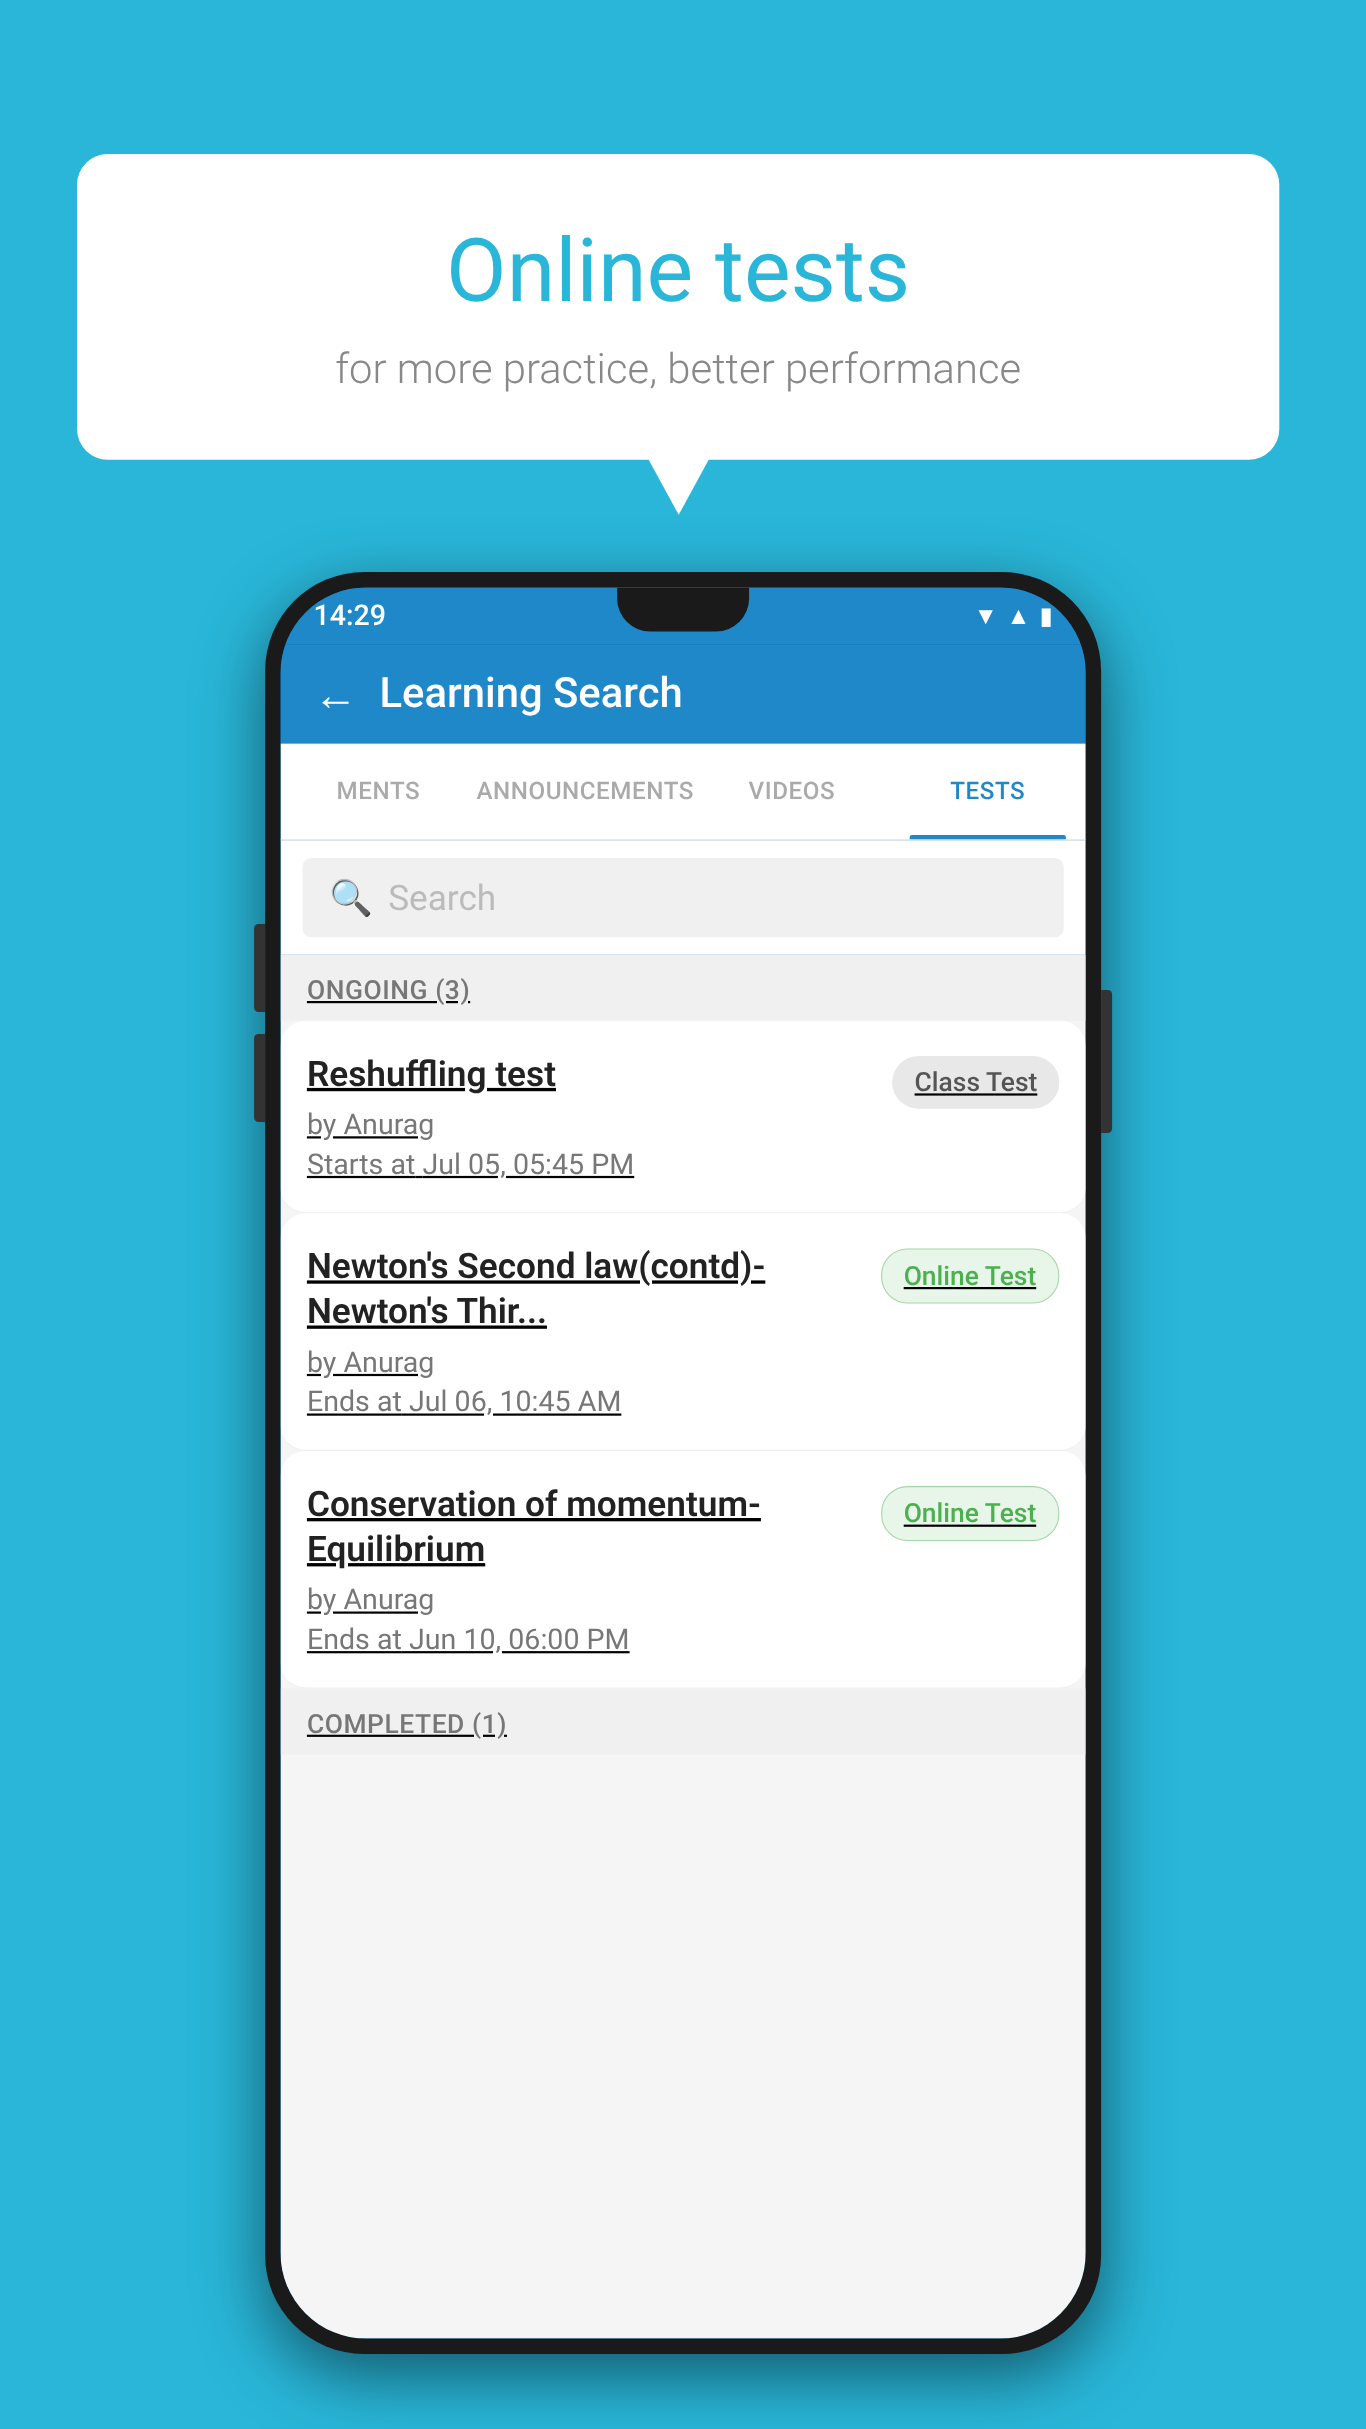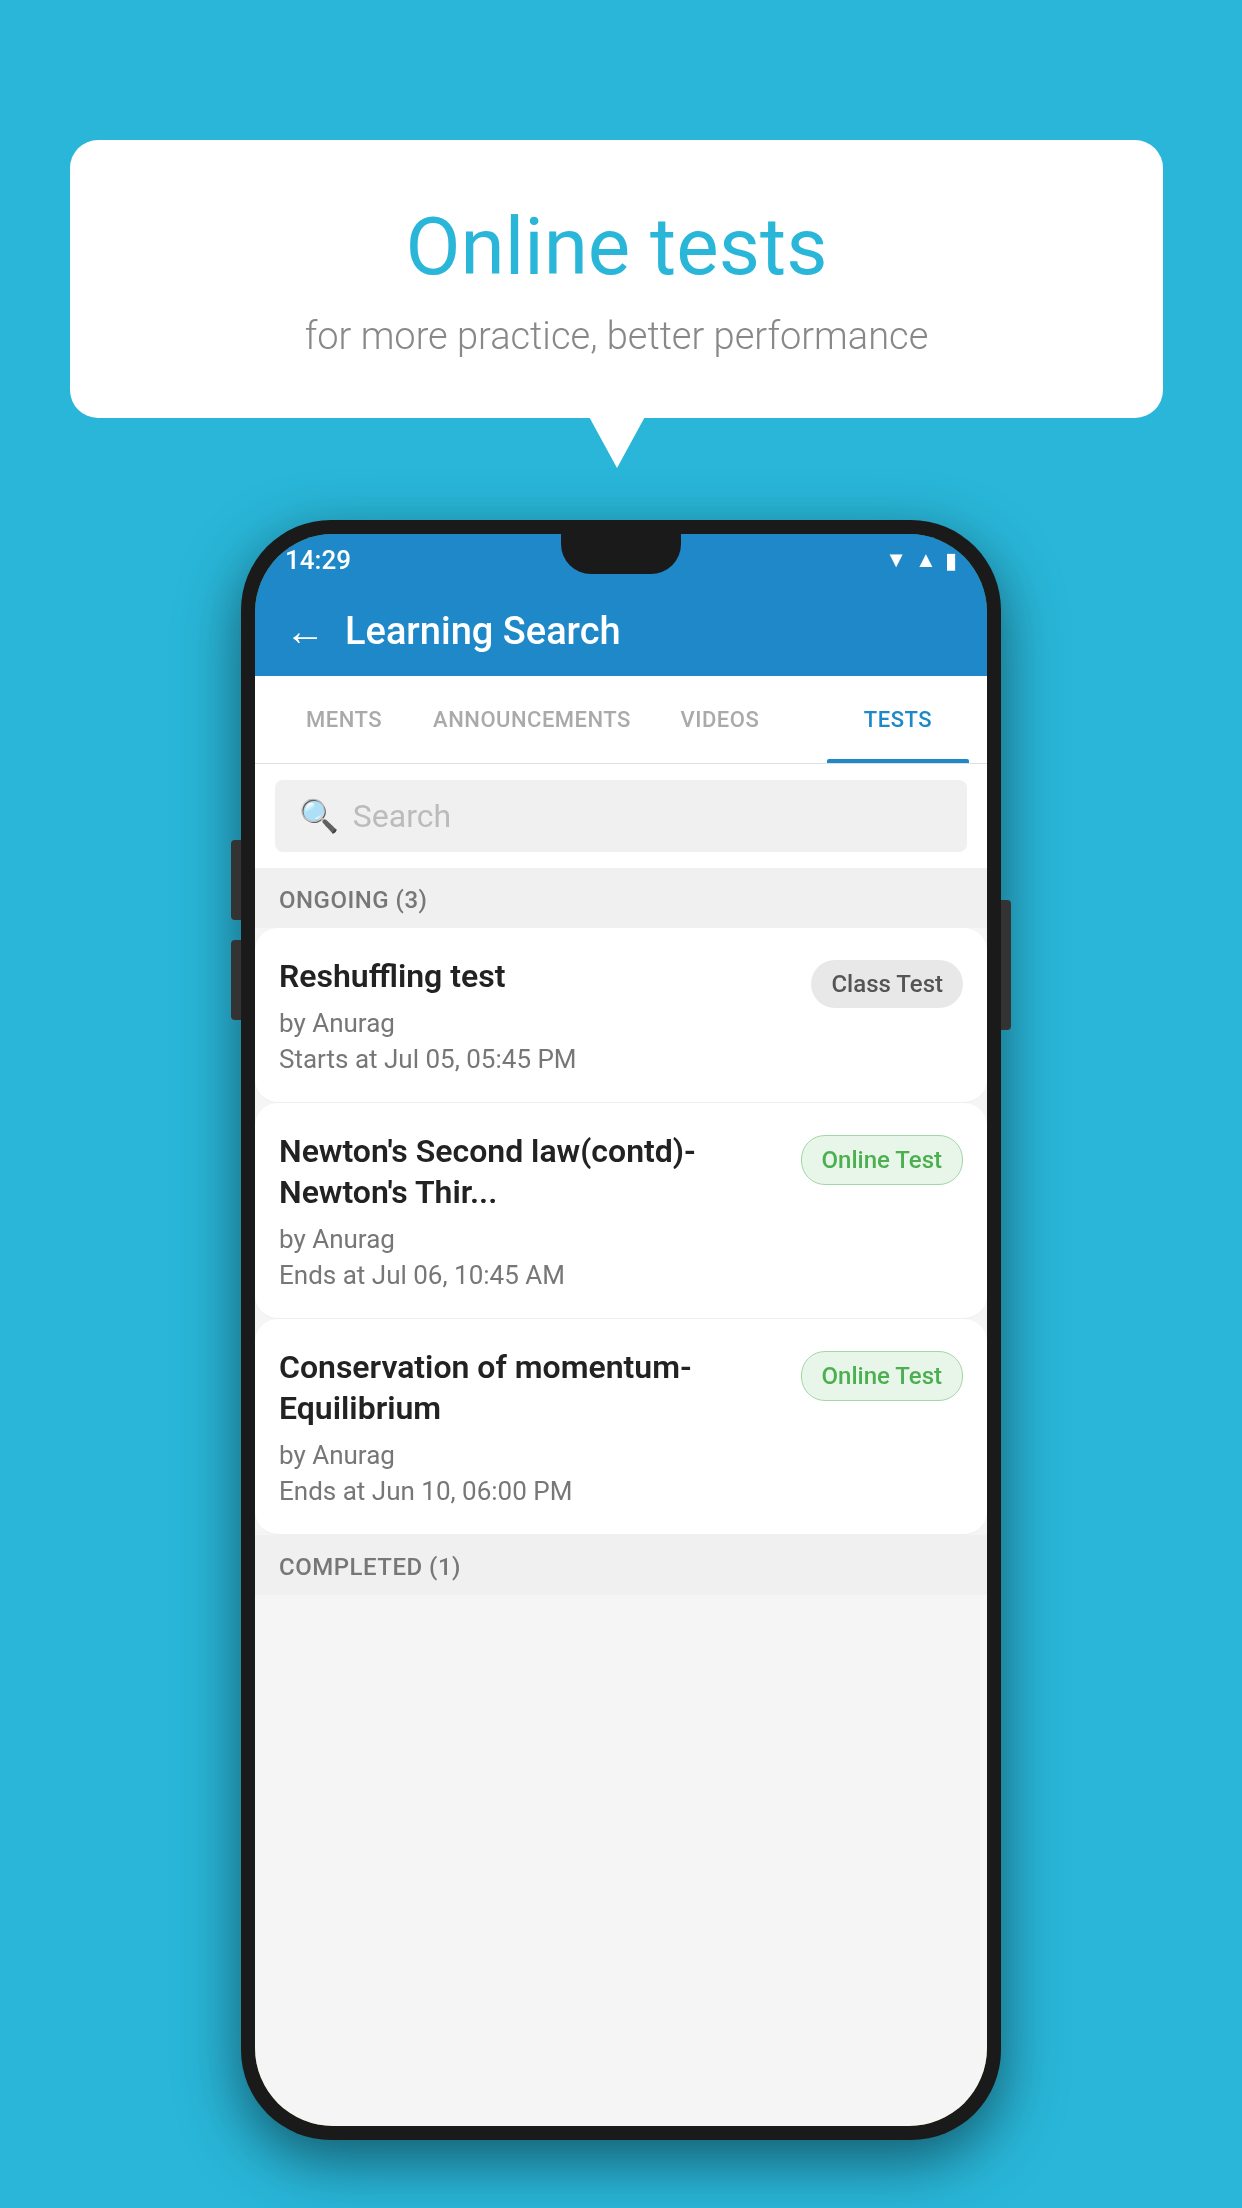--- a/index.html
+++ b/index.html
@@ -68,21 +68,21 @@
       height: 1620px;
       background: #1a1a1a;
       border-radius: 90px;
       padding: 14px;
       box-shadow: 0 20px 60px rgba(0,0,0,0.5);
     }
 
     .phone-inner {
       width: 100%;
       height: 100%;
-      background: #4d7c0f;
+      background: #0369a1;
       border-radius: 78px;
       overflow: hidden;
       position: relative;
       display: flex;
       flex-direction: column;
     }
 
     
     .status-bar {
       background: #1e88c8;
@@ -211,20 +211,21 @@
     .search-placeholder {
       color: #bbb;
       font-size: 32px;
     }
 
     
     .content-area {
       flex: 1;
       overflow-y: auto;
       background: #f5f5f5;
+      text-decoration: underline;
     }
 
     
     .section-header {
       padding: 18px 24px 14px 24px;
       font-size: 24px;
       font-weight: 500;
       color: #777;
       letter-spacing: 0.5px;
       background: #f0f0f0;

